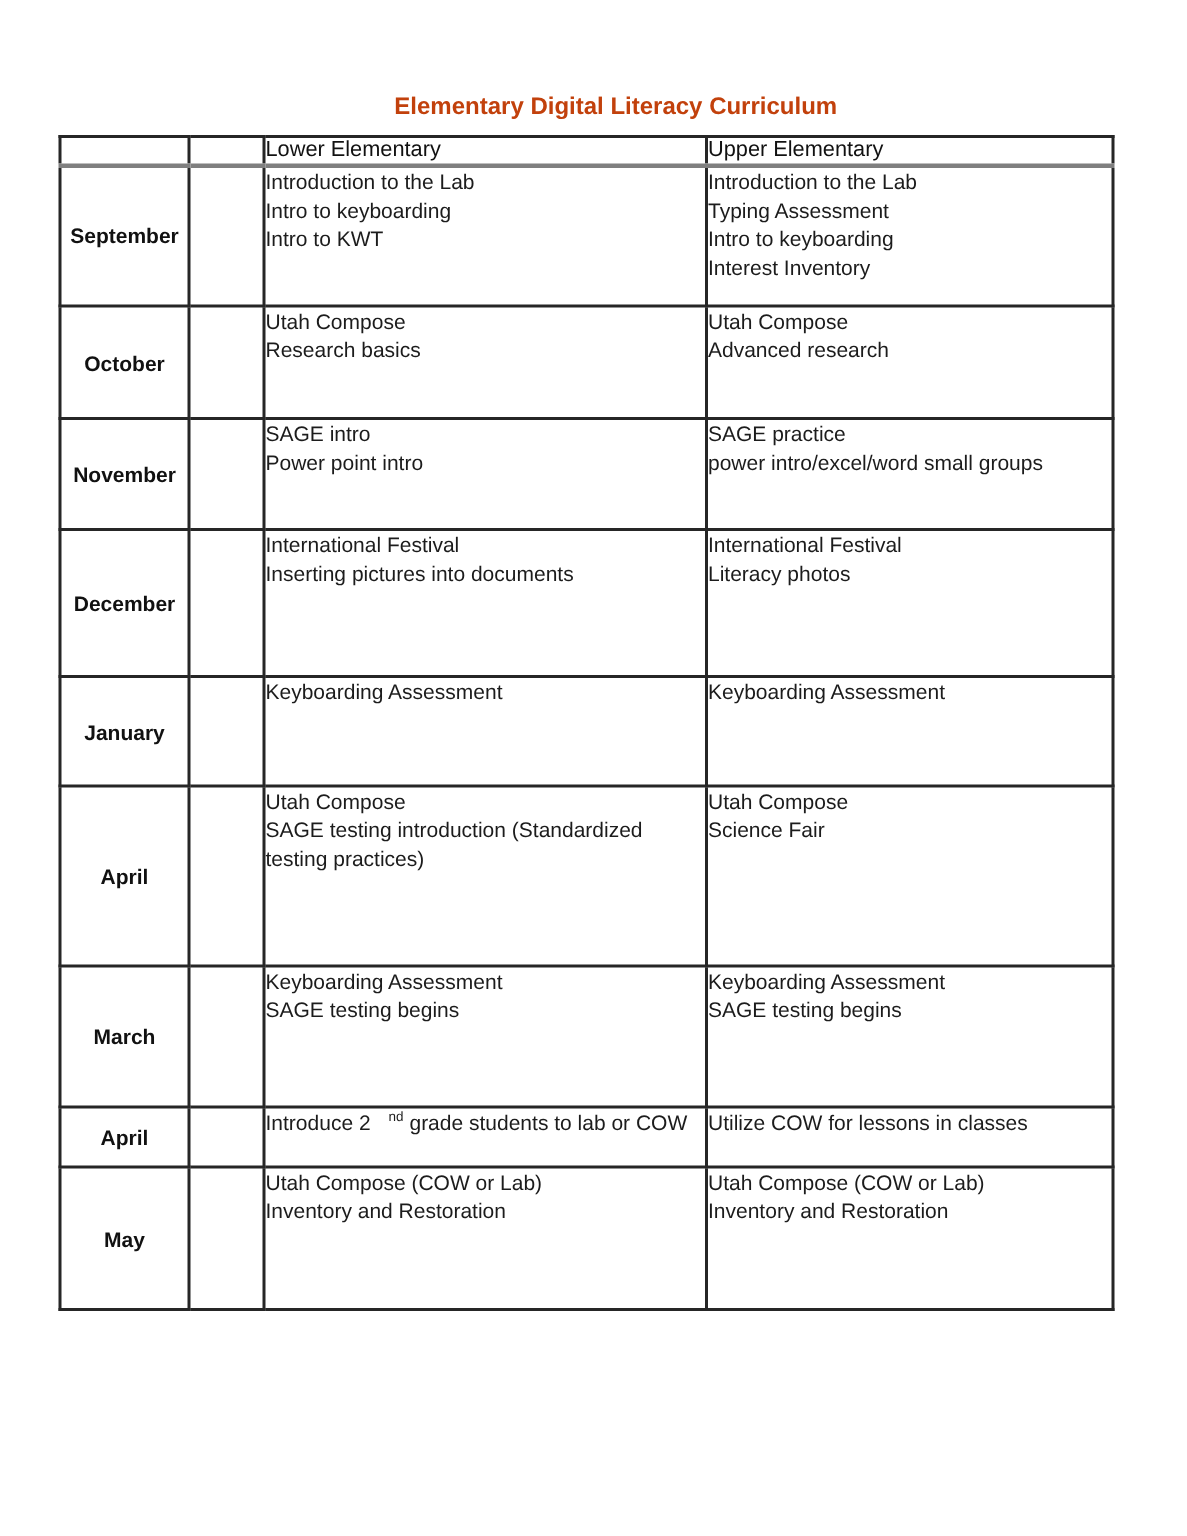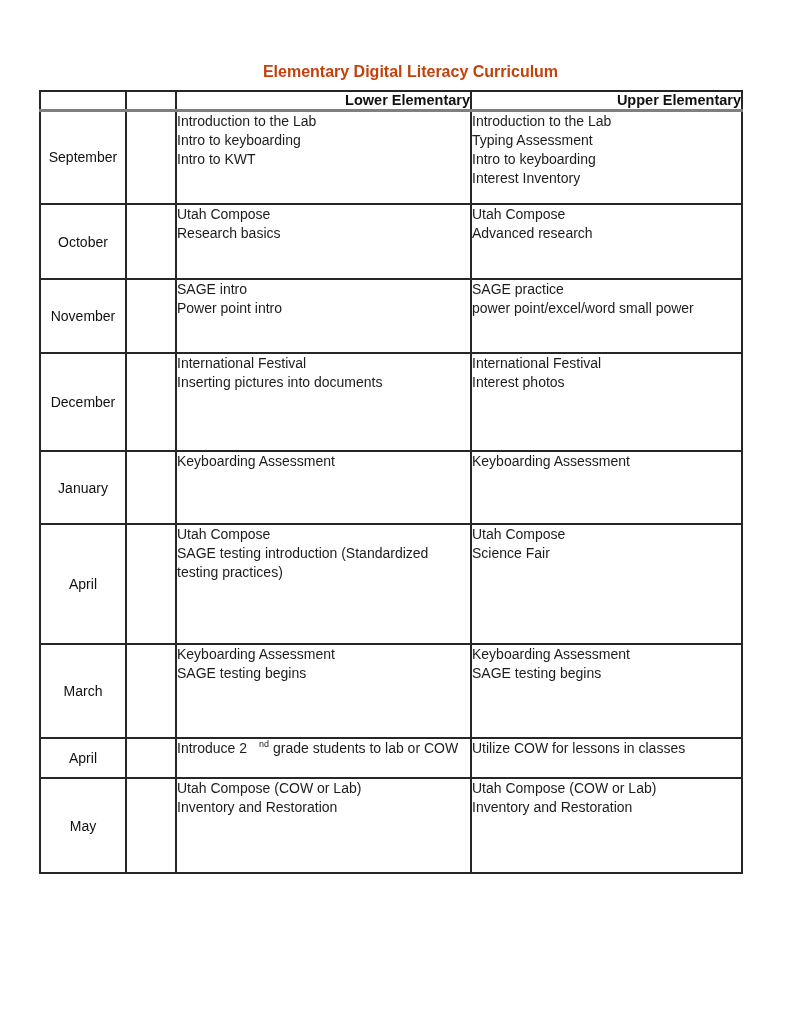--- a/index.html
+++ b/index.html
@@ -41,30 +41,30 @@
   table.curriculum td, table.curriculum th {
     border: 2px solid #262626;
     padding: 0;
     background: #ffffff;
   }
   tr.header-row {
     height: 19px;
   }
   tr.header-row th {
     font-size: 14.5px;
-    font-weight: bold;
-    text-align: right;
+    font-weight: normal;
+    text-align: left;
     line-height: 15px;
     border-bottom: 3px solid #7f7f7f;
     color: #111111;
   }
   td.month-cell {
     vertical-align: middle;
     text-align: center;
-    font-weight: normal;
+    font-weight: bold;
     font-size: 14px;
     color: #111111;
   }
   td.spacer-cell {
     vertical-align: top;
   }
   td.content-cell {
     vertical-align: top;
     padding: 2px 6px 0 6px;
   }
@@ -128,33 +128,33 @@
         </tr>
         <tr style="height: 74px;">
           <td class="month-cell">November</td>
           <td class="spacer-cell"></td>
           <td class="content-cell">
             <div class="cell-line">SAGE intro</div>
             <div class="cell-line">Power point intro</div>
           </td>
           <td class="content-cell">
             <div class="cell-line">SAGE practice</div>
-            <div class="cell-line">power point/excel/word small power</div>
+            <div class="cell-line">power intro/excel/word small groups</div>
           </td>
         </tr>
         <tr style="height: 98px;">
           <td class="month-cell">December</td>
           <td class="spacer-cell"></td>
           <td class="content-cell">
             <div class="cell-line">International Festival</div>
             <div class="cell-line">Inserting pictures into documents</div>
           </td>
           <td class="content-cell">
             <div class="cell-line">International Festival</div>
-            <div class="cell-line">Interest photos</div>
+            <div class="cell-line">Literacy photos</div>
           </td>
         </tr>
         <tr style="height: 73px;">
           <td class="month-cell">January</td>
           <td class="spacer-cell"></td>
           <td class="content-cell">
             <div class="cell-line">Keyboarding Assessment</div>
           </td>
           <td class="content-cell">
             <div class="cell-line">Keyboarding Assessment</div>

